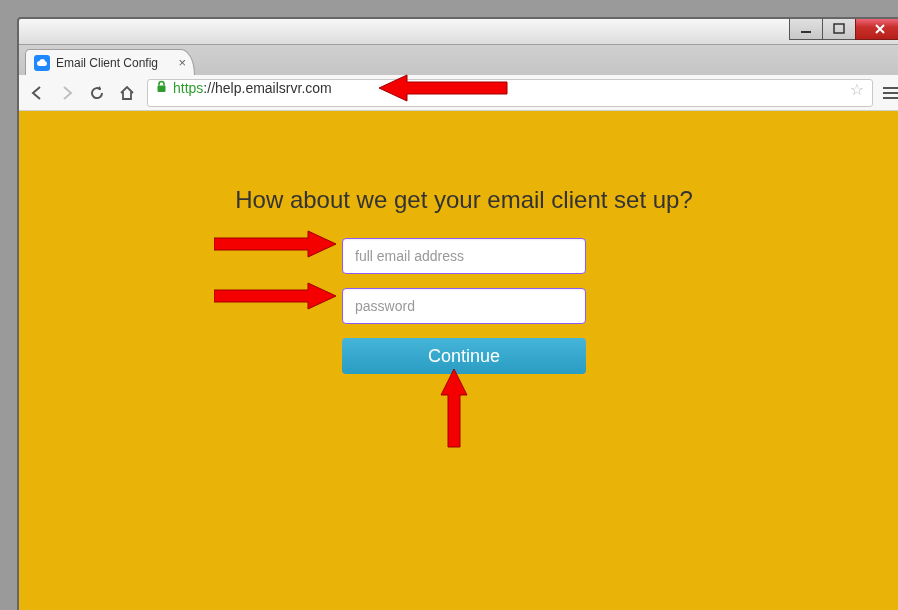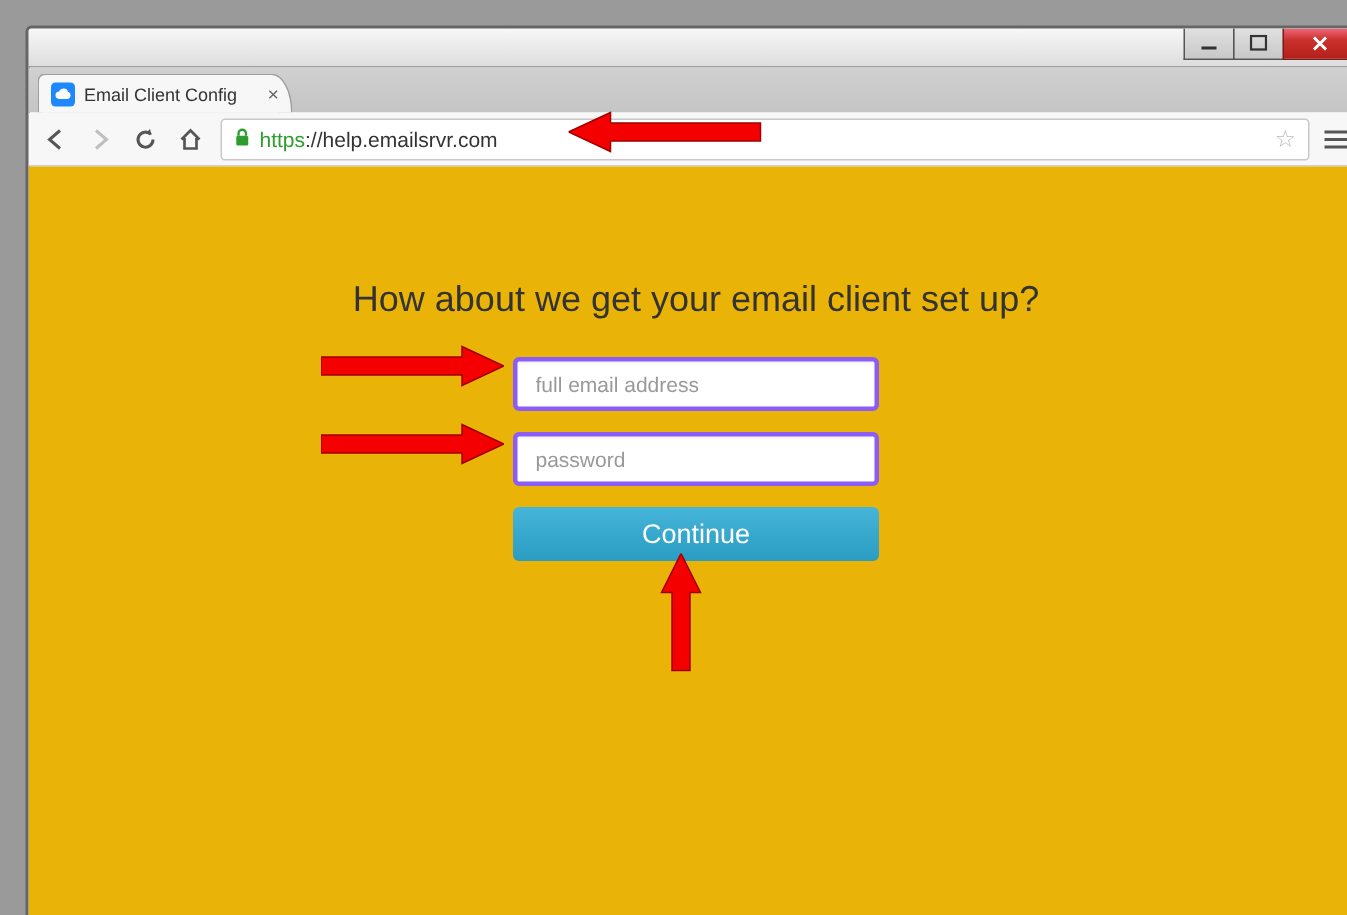--- a/index.html
+++ b/index.html
@@ -10,31 +10,31 @@
   .win-btn svg{display:block;}
   .win-btn.close{background:linear-gradient(to bottom,#e67,#c9302c 40%,#b51f1a);width:48px;border-color:#7a1b17;border-bottom-right-radius:3px;}
   .tabbar{height:30px;background:linear-gradient(to bottom,#d0d0d0,#c5c5c5);display:flex;align-items:flex-end;padding-left:6px;}
   .tab{height:26px;background:#f7f7f7;border:1px solid #9e9e9e;border-bottom:none;border-top-left-radius:5px;border-top-right-radius:14px 26px;display:flex;align-items:center;padding:0 30px 0 8px;position:relative;min-width:170px;box-sizing:border-box;font-size:12px;color:#333;}
   .tab .favicon{width:16px;height:16px;background:#1e88ff;border-radius:3px;display:flex;align-items:center;justify-content:center;margin-right:6px;}
   .tab .favicon svg{display:block;}
   .tab .closex{position:absolute;right:8px;top:6px;font-size:13px;color:#666;cursor:pointer;line-height:1;}
   .toolbar{height:35px;background:#f7f7f7;border-bottom:1px solid #d0d0d0;display:flex;align-items:center;padding:0 8px;gap:10px;}
   .nav-btn{width:20px;height:20px;display:flex;align-items:center;justify-content:center;color:#555;}
   .nav-btn.disabled{color:#bfbfbf;}
-  .omnibox{flex:1;height:26px;border:1px solid #c8c8c8;border-radius:3px;background:#fff;display:flex;align-items:center;padding:0 8px;font-size:14px;color:#333;gap:6px;}
+  .omnibox{flex:1;height:26px;border:1px solid #c8c8c8;border-radius:3px;background:#fff;display:flex;padding:0 8px;font-size:14px;color:#333;gap:6px;}
   .lock{color:#2e9d2e;font-size:13px;}
   .url-https{color:#2e9d2e;}
   .url-rest{color:#333;}
   .star{color:#bbb;font-size:16px;margin-left:auto;}
   .hamburger{width:18px;display:flex;flex-direction:column;gap:3px;}
   .hamburger span{height:2px;background:#555;}
   .page{position:absolute;left:0;right:0;top:92px;bottom:0;background:#eab308;}
   .heading{text-align:center;font-size:24px;color:#333;font-weight:400;margin-top:75px;}
   .form{width:244px;margin:24px auto 0 auto;}
-  .field{width:100%;height:36px;box-sizing:border-box;border:3px solid #8b5cf6;border-radius:4px;padding:0 12px;font-size:14px;color:#555;margin-bottom:14px;outline:none;box-shadow:inset 0 1px 2px rgba(0,0,0,.07);}
+  .field{width:100%;height:36px;box-sizing:border-box;border:1px solid #8b5cf6;border-radius:4px;padding:0 12px;font-size:14px;color:#555;margin-bottom:14px;outline:none;box-shadow:inset 0 1px 2px rgba(0,0,0,.07);}
   .field::placeholder{color:#999;}
   .continue{width:100%;height:36px;border:none;border-radius:4px;background:linear-gradient(to bottom,#45b5d9,#2a9cc2);color:#fff;font-size:18px;cursor:pointer;}
   .arrow{position:absolute;}
   .arrow svg{display:block;}
 </style>
 </head>
 <body>
 
 <div class="win-frame">
 

